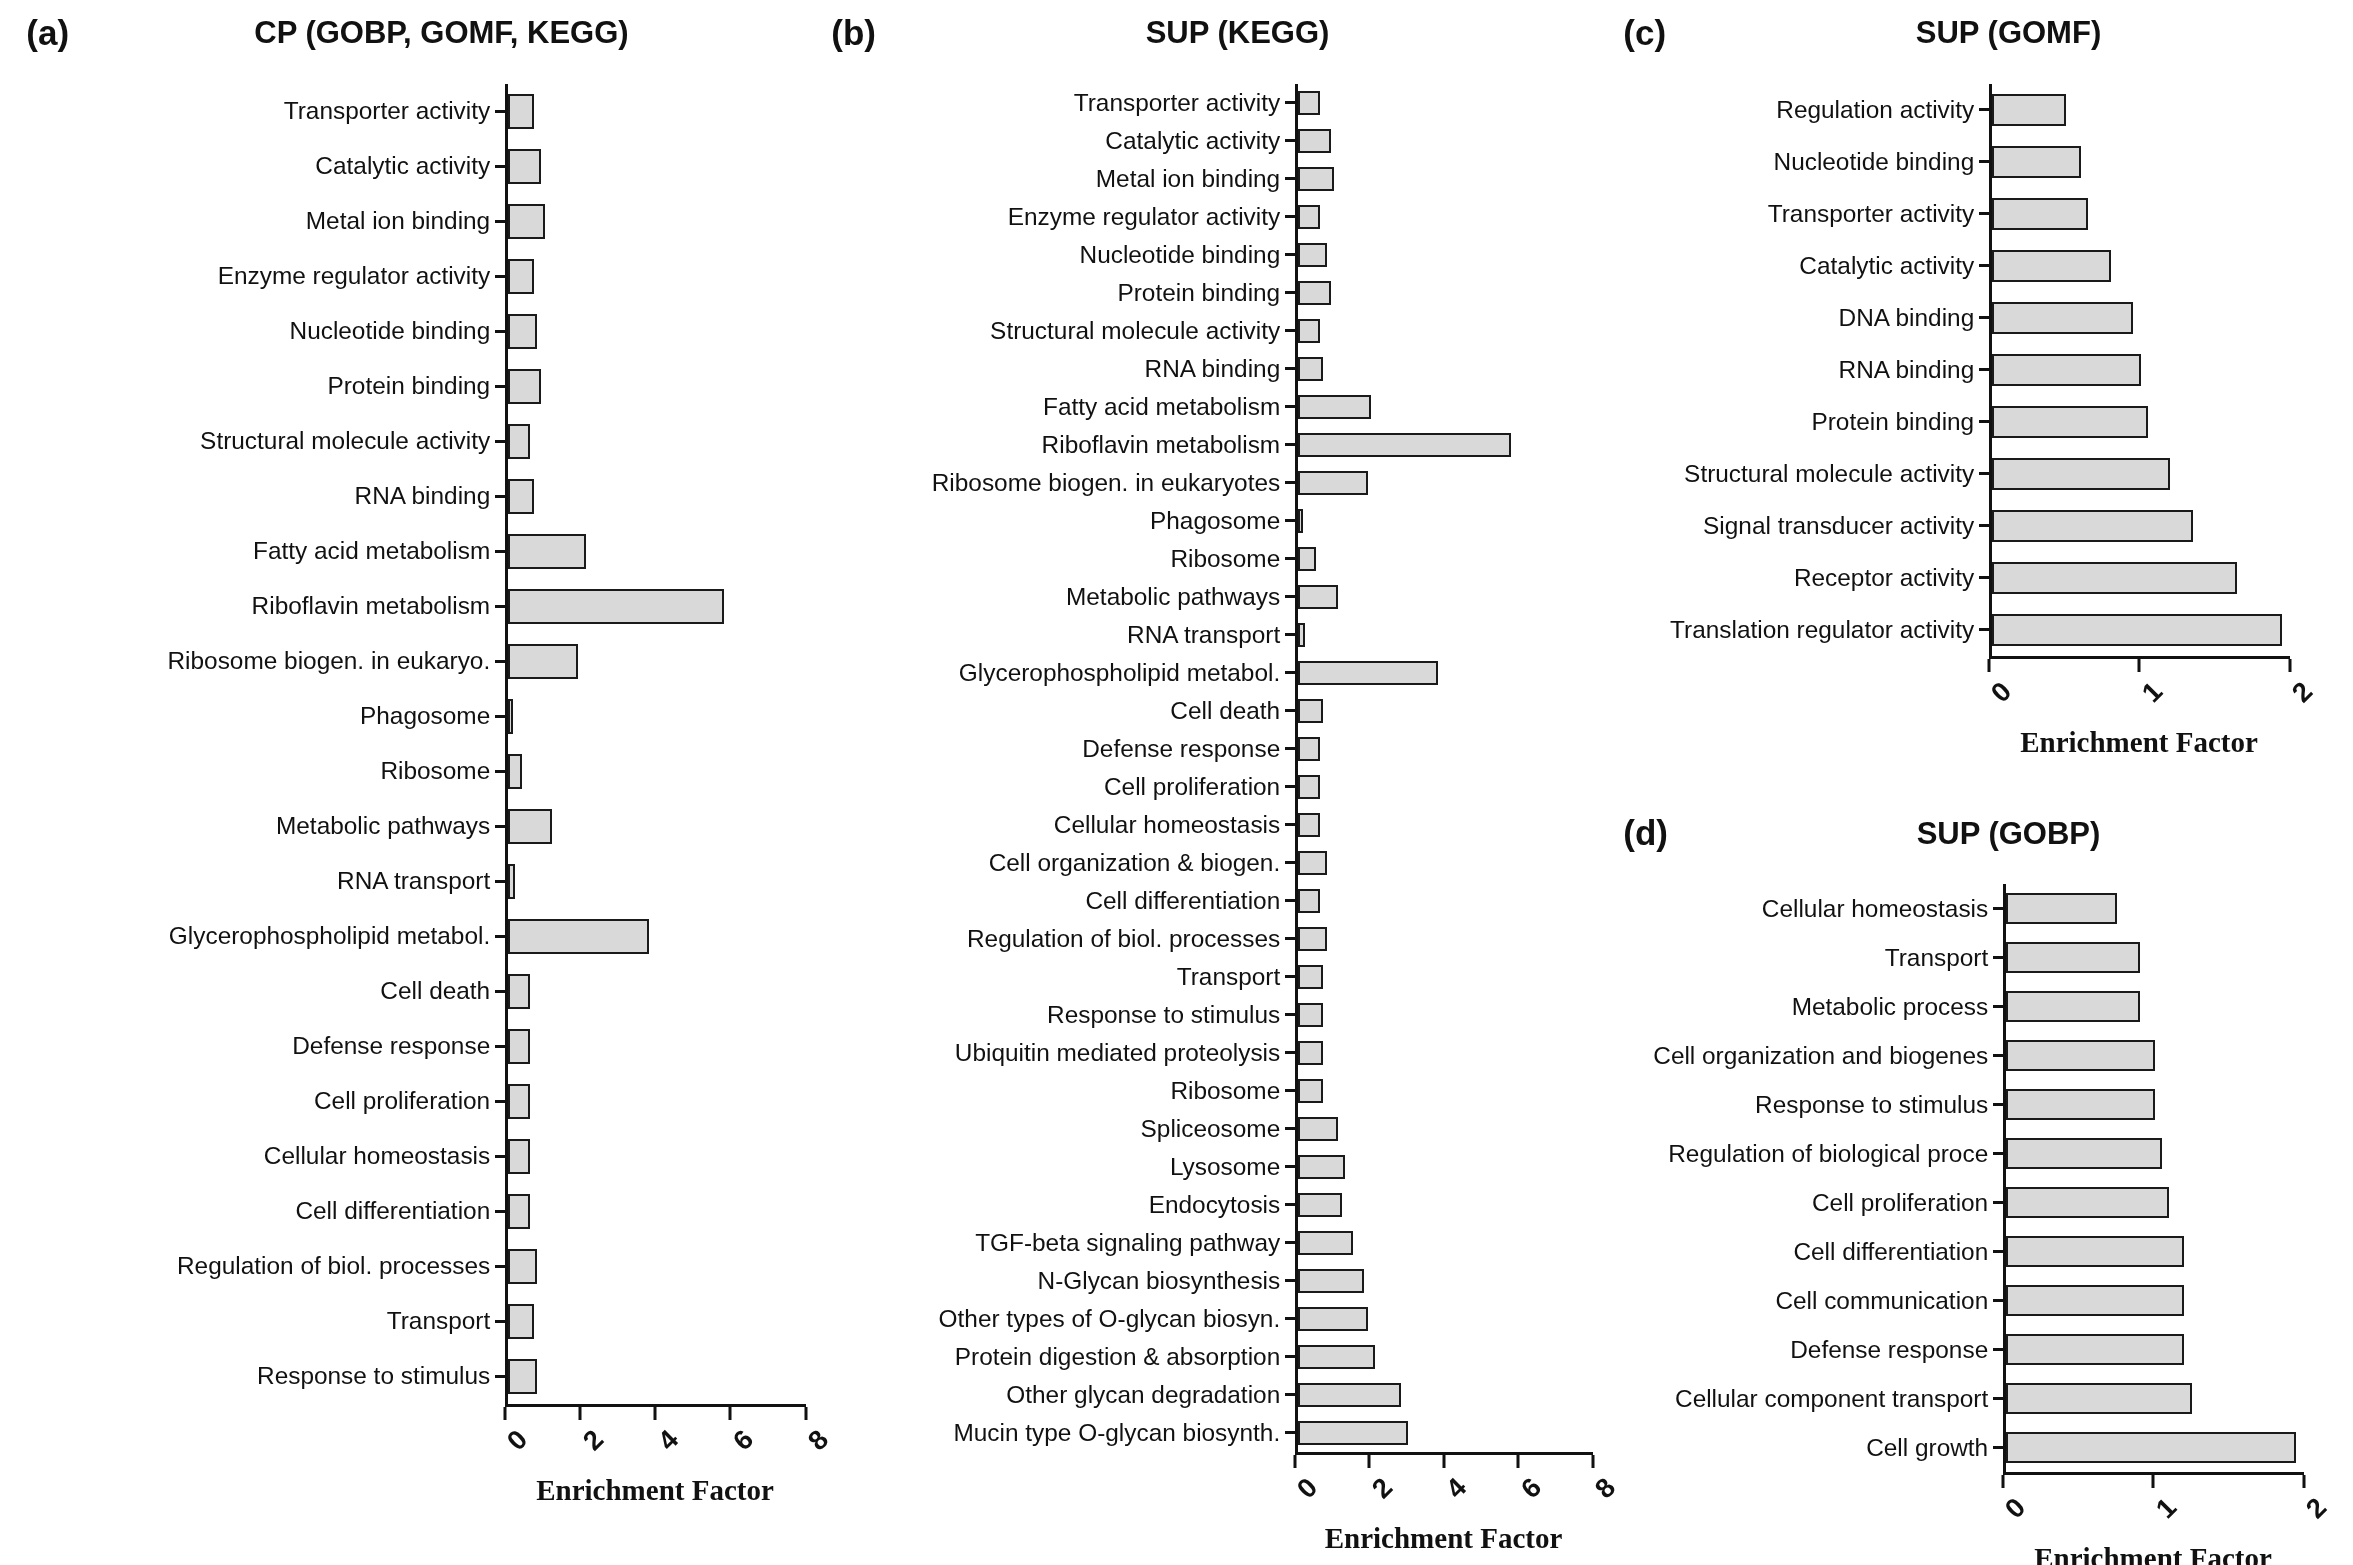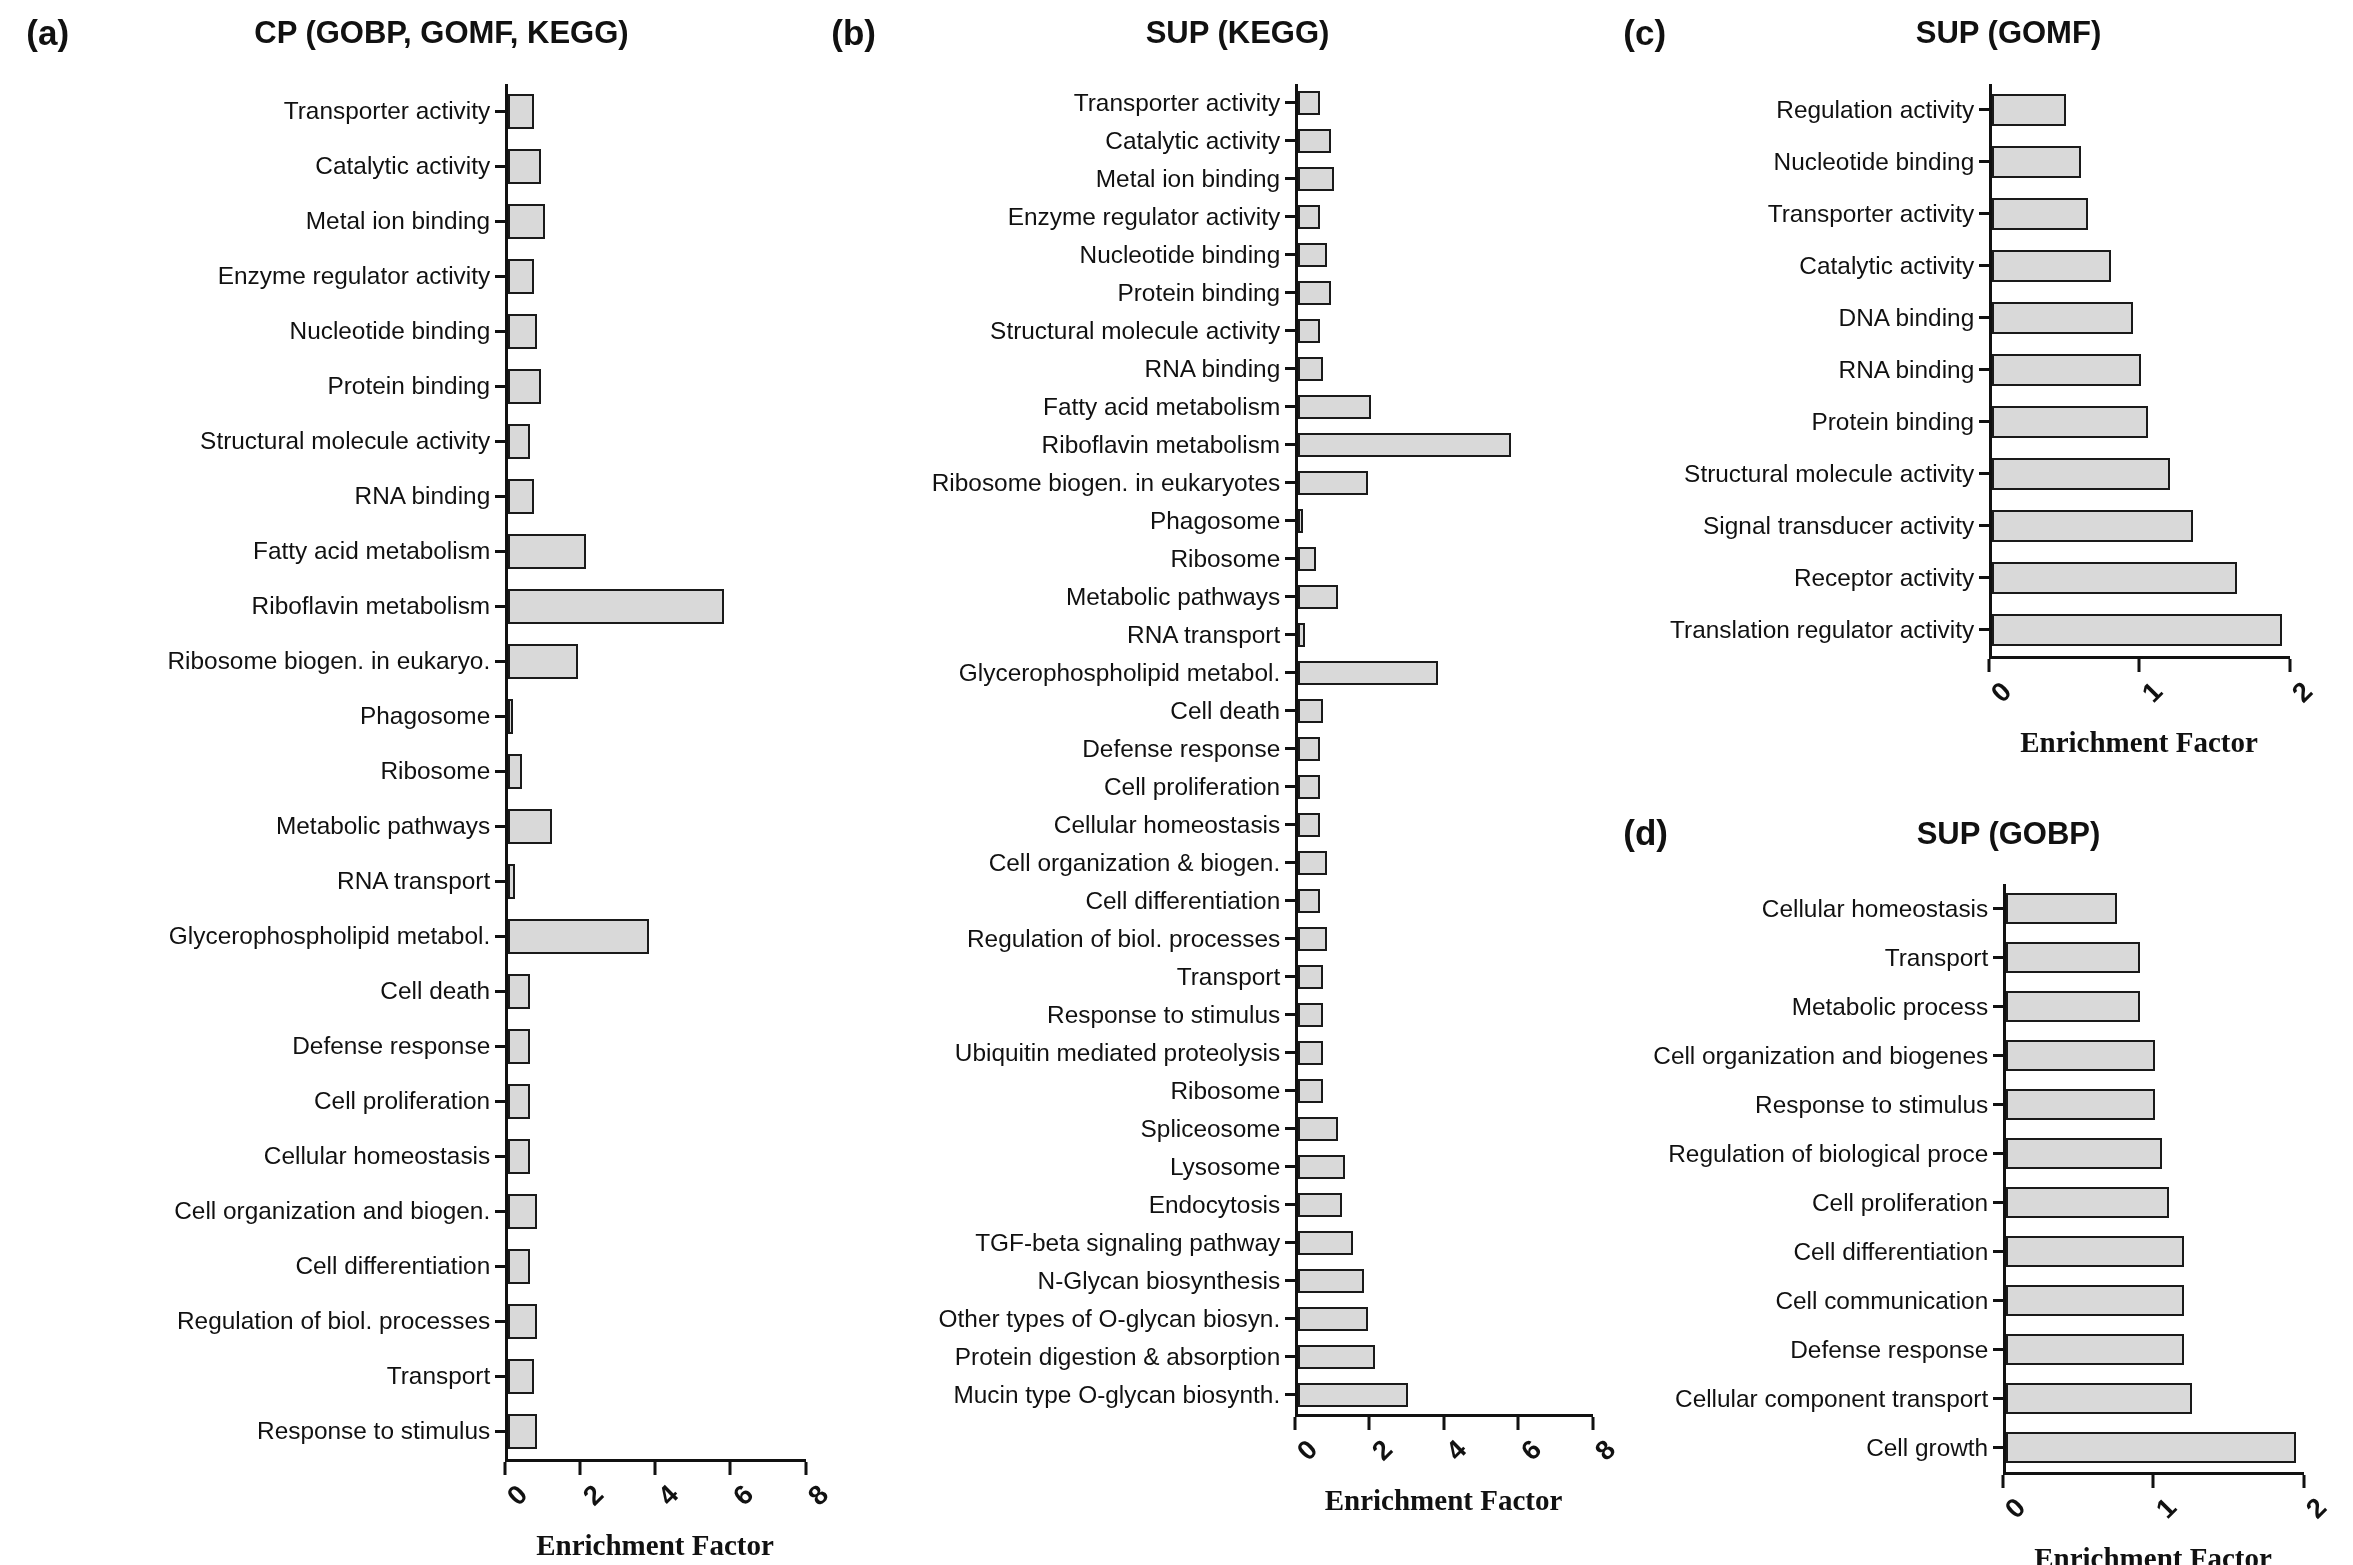--- a/index.html
+++ b/index.html
@@ -208,27 +208,20 @@
         </div>
       </div>
       <div class="chart-row">
         <div class="category-label">Cellular homeostasis</div>
         <div class="y-tick-mark"></div>
         <div class="bar-track">
           <div class="bar" style="width: 7.5%; background: rgb(217, 217, 217); border-color: rgb(26, 26, 26);"></div>
         </div>
       </div>
       <div class="chart-row">
-        <div class="category-label">Cell organization and biogen.</div>
-        <div class="y-tick-mark"></div>
-        <div class="bar-track">
-          <div class="bar" style="width: 10%; background: rgb(217, 217, 217); border-color: rgb(26, 26, 26);"></div>
-        </div>
-      </div>
-      <div class="chart-row">
         <div class="category-label">Cell differentiation</div>
         <div class="y-tick-mark"></div>
         <div class="bar-track">
           <div class="bar" style="width: 7.5%; background: rgb(217, 217, 217); border-color: rgb(26, 26, 26);"></div>
         </div>
       </div>
       <div class="chart-row">
         <div class="category-label">Regulation of biol. processes</div>
         <div class="y-tick-mark"></div>
         <div class="bar-track">
@@ -514,20 +507,27 @@
         </div>
       </div>
       <div class="chart-row">
         <div class="category-label">Protein digestion &amp; absorption</div>
         <div class="y-tick-mark"></div>
         <div class="bar-track">
           <div class="bar" style="width: 26.25%; background: rgb(217, 217, 217); border-color: rgb(26, 26, 26);"></div>
         </div>
       </div>
       <div class="chart-row">
+        <div class="category-label">Other glycan degradation</div>
+        <div class="y-tick-mark"></div>
+        <div class="bar-track">
+          <div class="bar" style="width: 35%; background: rgb(217, 217, 217); border-color: rgb(26, 26, 26);"></div>
+        </div>
+      </div>
+      <div class="chart-row">
         <div class="category-label">Mucin type O-glycan biosynth.</div>
         <div class="y-tick-mark"></div>
         <div class="bar-track">
           <div class="bar" style="width: 37.5%; background: rgb(217, 217, 217); border-color: rgb(26, 26, 26);"></div>
         </div>
       </div>
       <div class="x-axis-row">
         <div class="axis-spacer"></div>
         <div class="x-axis">
           <div class="x-tick" style="left: 0%;">

